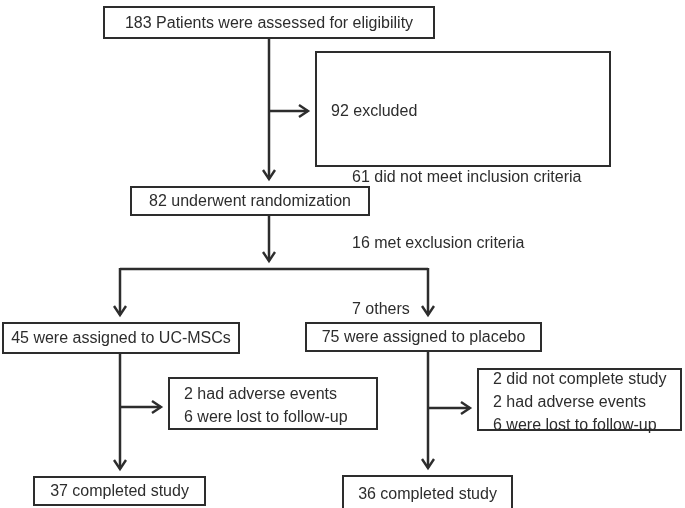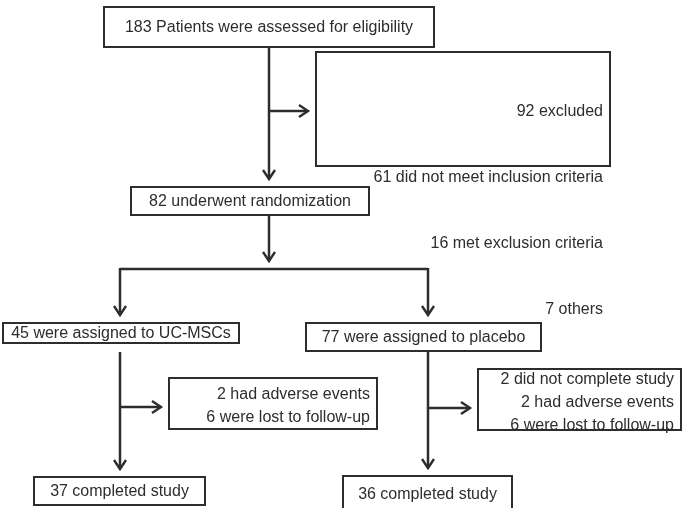--- a/index.html
+++ b/index.html
@@ -30,21 +30,20 @@
     fill:none;
   }
   .box{
     position:absolute;
     box-sizing:border-box;
     border:2.5px solid var(--line-color);
     background:var(--bg-color);
     font-size:16px;
     line-height:22px;
     white-space:pre-wrap;
-    text-align:right;
   }
   .box.center{
     display:flex;
     align-items:center;
     justify-content:center;
     text-align:center;
     white-space:nowrap;
   }
   .box.left{
     padding:3px 6px 0 14px;
@@ -75,41 +74,41 @@
     <line class="connector" x1="269" y1="216" x2="269" y2="261" marker-end="url(#arrow)"></line>
     <line class="connector" x1="120" y1="269" x2="428" y2="269"></line>
     <line class="connector" x1="120" y1="268" x2="120" y2="315" marker-end="url(#arrow)"></line>
     <line class="connector" x1="428" y1="268" x2="428" y2="315" marker-end="url(#arrow)"></line>
     <line class="connector" x1="120" y1="352" x2="120" y2="469" marker-end="url(#arrow)"></line>
     <line class="connector" x1="120" y1="407" x2="161" y2="407" marker-end="url(#arrow)"></line>
     <line class="connector" x1="428" y1="352" x2="428" y2="468" marker-end="url(#arrow)"></line>
     <line class="connector" x1="428" y1="408" x2="470" y2="408" marker-end="url(#arrow)"></line>
   </svg>
 
-  <div class="box center" style="left:103px;top:6px;width:332px;height:42px">
+  <div class="box center" style="left:103px;top:6px;width:332px;height:33px">
     <span>183 Patients were assessed for eligibility</span>
   </div>
 
   <div class="box left" style="left:315px;top:51px;width:296px;height:116px">
     <div class="excluded-item">92 excluded</div>
     <div class="excluded-item indent">61 did not meet inclusion criteria</div>
     <div class="excluded-item indent">16 met exclusion criteria</div>
     <div class="excluded-item indent">7 others</div>
   </div>
 
   <div class="box center" style="left:130px;top:186px;width:240px;height:30px">
     <span>82 underwent  randomization</span>
   </div>
 
-  <div class="box center" style="left:2px;top:322px;width:238px;height:22px">
+  <div class="box center" style="left:2px;top:322px;width:238px;height:32px">
     <span>45 were assigned to UC-MSCs</span>
   </div>
 
   <div class="box center" style="left:305px;top:322px;width:237px;height:30px">
-    <span>77 were assigned to placebo</span>
+    <span>75 were assigned to placebo</span>
   </div>
 
   <div class="box left dropbox" style="left:168px;top:377px;width:210px;height:53px">
     <div class="dropout-line">2 had adverse events</div>
     <div class="dropout-line">6 were lost to follow-up</div>
   </div>
 
   <div class="box left dropbox" style="left:477px;top:368px;width:205px;height:63px">
     <div class="dropout-line">2 did not complete study</div>
     <div class="dropout-line">2 had adverse events</div>

